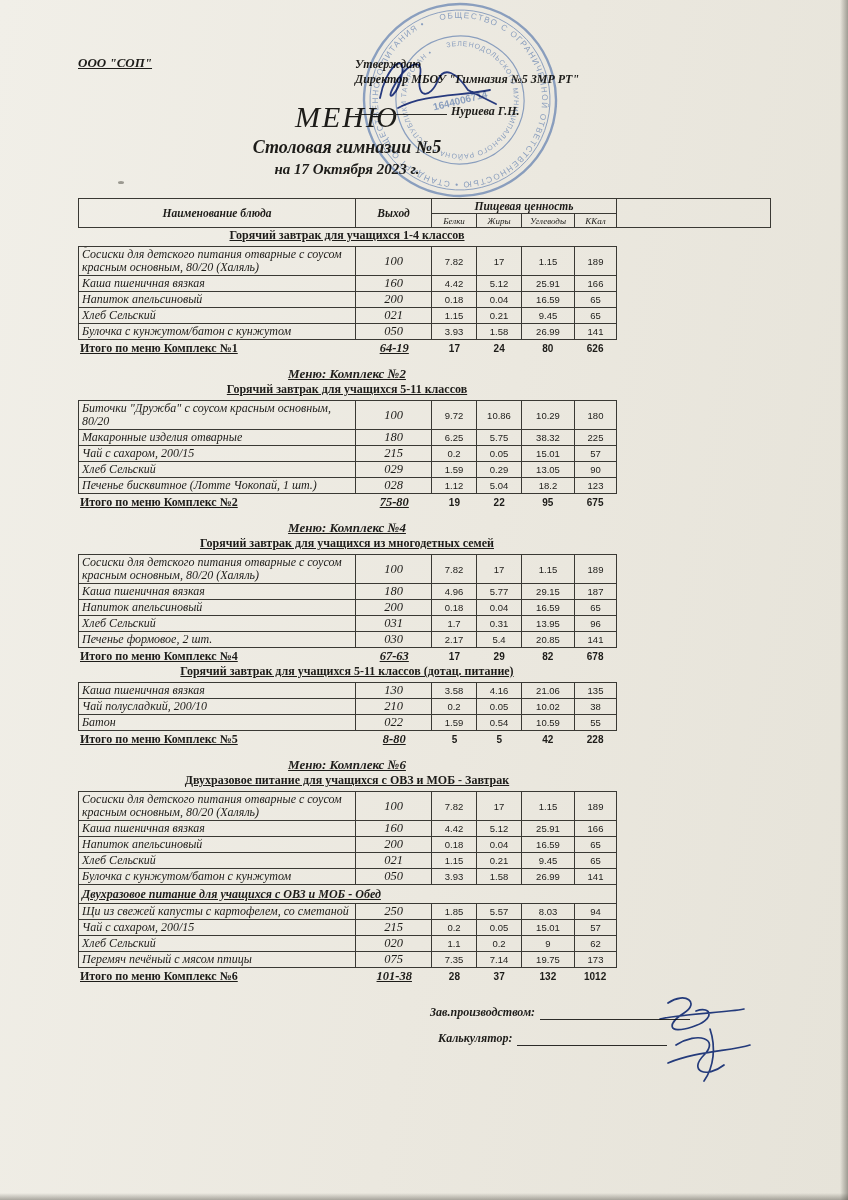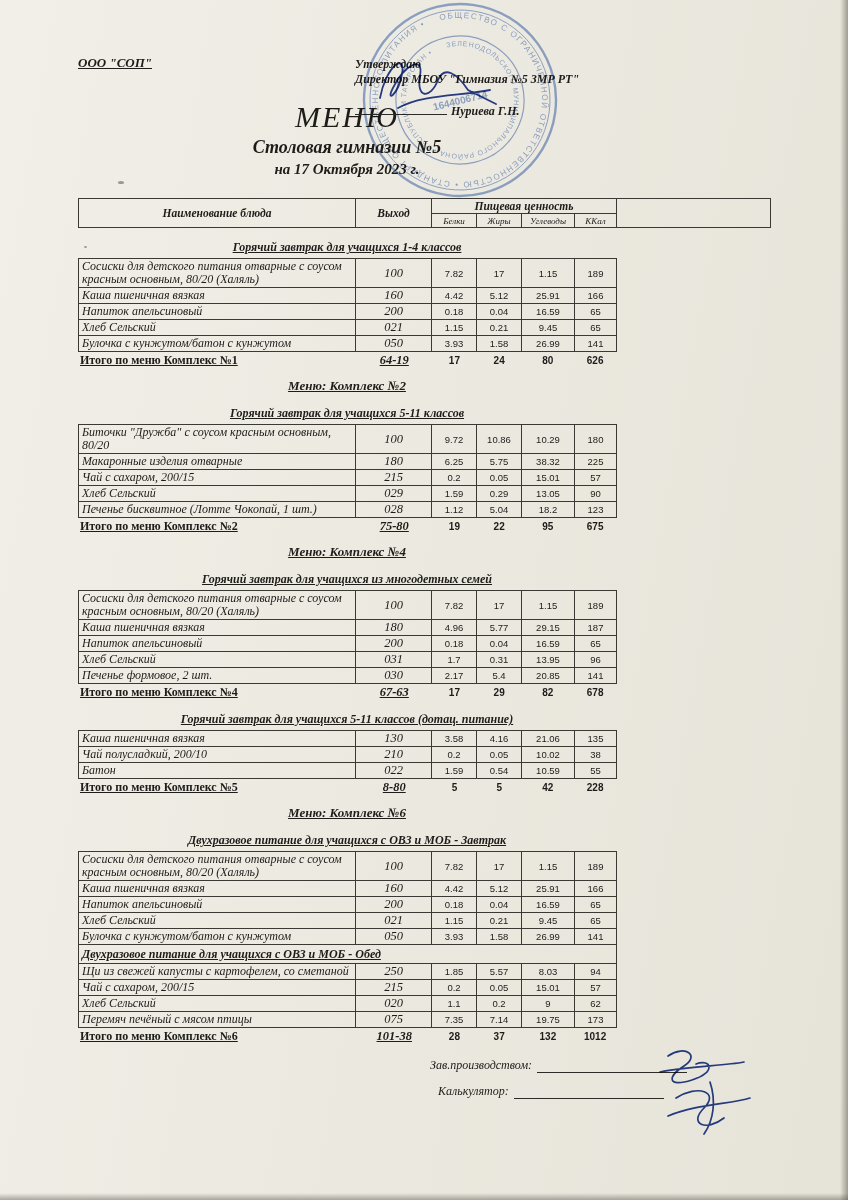--- a/index.html
+++ b/index.html
@@ -27,36 +27,36 @@
   .doc-sub{margin-top:2px;font-size:18px;line-height:21px;font-weight:bold;font-style:italic;}
   .doc-date{margin-top:2px;font-size:15px;line-height:18px;font-weight:bold;font-style:italic;}
 
   table{border-collapse:collapse;table-layout:fixed;}
   .head-table{margin-top:20px;width:692px;font-style:italic;}
   .head-table td{border:1px solid #3a3934;text-align:center;vertical-align:middle;padding:0;}
   .h-main{font-weight:bold;font-size:11.5px;height:14px;}
   .h-sub{font-size:9px;height:13px;}
 
   .sec-title{margin-top:10px;font-size:13px;line-height:16px;font-weight:bold;font-style:italic;text-decoration:underline;width:538px;text-align:center;}
-  .sec-sub{margin-top:12px;font-size:12px;line-height:15px;font-weight:bold;font-style:italic;text-decoration:underline;width:538px;text-align:center;}
+  .sec-sub{margin-top:0;font-size:12px;line-height:15px;font-weight:bold;text-decoration:underline;width:538px;text-align:center;}
 
   .menu-table{margin-top:3px;width:538px;}
   .menu-table td{border:1px solid #3a3934;padding:1px 3px;vertical-align:middle;}
   .c-name{font-style:italic;font-size:12px;line-height:13px;border-radius:12px;}
   .c-out{text-align:center;font-style:italic;font-size:12.5px;line-height:13px;}
   .c-num{text-align:center;font-family:"Liberation Sans",sans-serif;font-size:9.5px;line-height:13px;}
   .c-innersub{text-align:left;font-weight:bold;font-style:italic;font-size:12px;text-decoration:underline;height:16px;}
 
   .totals{display:flex;width:538px;margin-top:1px;align-items:center;height:15px;}
   .t-label{width:280px;font-weight:bold;text-decoration:underline;font-size:12px;padding-left:2px;box-sizing:border-box;}
   .t-out{width:76px;text-align:center;font-weight:bold;font-style:italic;text-decoration:underline;font-size:12.5px;box-sizing:border-box;}
   .t-num{text-align:center;font-family:"Liberation Sans",sans-serif;font-weight:bold;font-size:10px;box-sizing:border-box;}
   .t-b{width:45px}.t-f{width:45px}.t-c{width:53px}.t-k{width:42px}
 
-  .footer{margin-top:14px;margin-left:352px;font-size:12px;font-style:italic;font-weight:normal;position:relative;width:320px;}
+  .footer{margin-top:21px;margin-left:352px;font-size:12px;font-style:italic;font-weight:bold;position:relative;width:320px;}
   .f-row{margin-top:11px;display:flex;align-items:flex-end;}
   .f-row.second{margin-left:8px;}
   .f-line{display:inline-block;width:150px;border-bottom:1px solid #2c2b28;height:12px;margin-left:5px;}
 
   .stamp{position:absolute;left:360px;top:0px;width:200px;height:200px;opacity:.55;mix-blend-mode:multiply;transform:rotate(-14deg);}
   .sig-director{position:absolute;left:370px;top:46px;width:140px;height:72px;mix-blend-mode:multiply;}
   .sig-footer{position:absolute;left:210px;top:-16px;width:120px;height:96px;mix-blend-mode:multiply;}
 </style>
 </head>
 <body>

